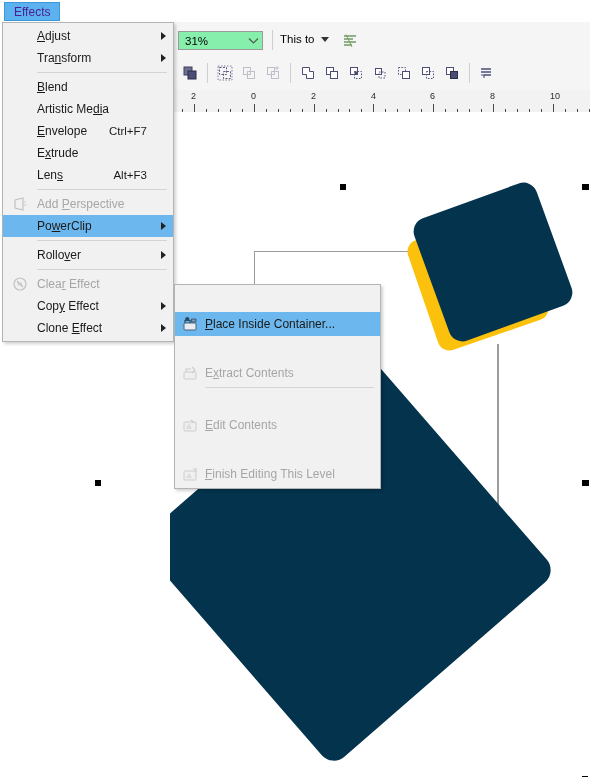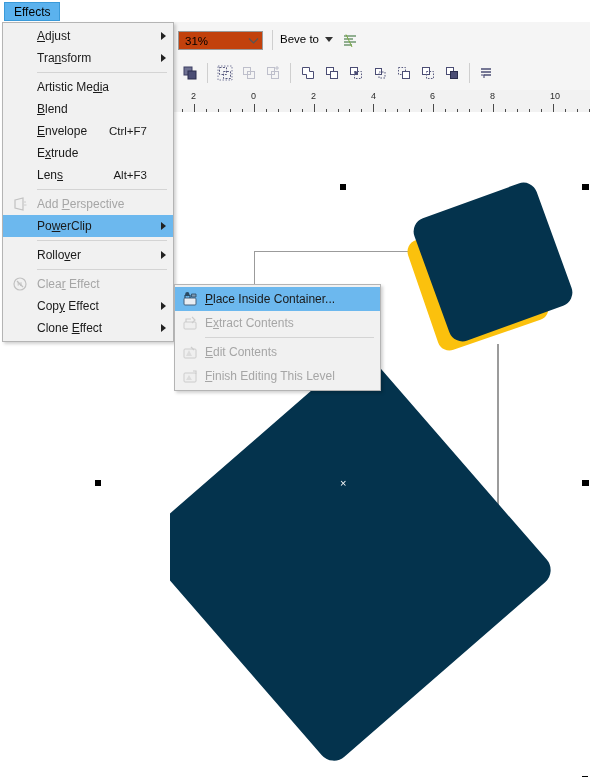--- a/index.html
+++ b/index.html
@@ -13,31 +13,31 @@
     position:relative;
   }
   .abs{position:absolute;}
 
   
   #menubar{left:0;top:0;width:590px;height:22px;background:#ffffff;}
   #menu-effects{
     left:4px;top:2px;height:19px;
     padding:0 9px;
     display:flex;align-items:center;
-    background:#5bb2ee;color:#000000;
+    background:#5bb2ee;color:#4c1d95;
     font-size:12px;
     border:1px solid #3a9ad9;
     box-sizing:border-box;
   }
 
   
   #propbar{left:170px;top:22px;width:420px;height:32px;background:#f5f5f5;border-bottom:1px solid #dcdcdc;}
   #zoom-combo{
     left:178px;top:31px;width:85px;height:19px;
-    background:#c2410c;border:1px solid #9a9a9a;
+    background:#86efac;border:1px solid #9a9a9a;
     display:flex;align-items:center;box-sizing:border-box;
   }
   #zoom-value{padding-left:6px;font-size:11.5px;flex:1;}
   #zoom-arrow{width:17px;display:flex;align-items:center;justify-content:center;}
   #propbar-sep1{left:272px;top:30px;width:1px;height:20px;background:#cfcfcf;}
   #snapto{left:280px;top:33px;display:flex;align-items:center;gap:6px;font-size:11.5px;}
   #snapto-caret{font-size:8px;color:#333;}
   #align-guides-btn{left:340px;top:31px;width:20px;height:19px;display:flex;align-items:center;justify-content:center;}
 
   
@@ -87,21 +87,21 @@
 
   
   #powerclip-sub{
     left:174px;top:284px;width:207px;
     background:#f1f1f1;
     border:1px solid #b4b4b4;
     box-shadow:2px 2px 3px rgba(0,0,0,.18);
     padding:2px 0;
     box-sizing:border-box;
   }
-  #powerclip-sub .mi{height:24px;}
+  #powerclip-sub .mi{height:24px;margin-top:25px;}
   #powerclip-sub .gutter{width:30px;}
   #powerclip-sub .msep{margin:2px 6px 2px 30px;}
 </style>
 </head>
 <body>
 
 <div class="abs" id="menubar">
   <div class="abs" id="menu-effects">
     <span>Effects</span>
   </div>
@@ -114,21 +114,21 @@
   <span id="zoom-arrow">
     <svg width="11" height="8" viewBox="0 0 11 8">
         <path d="M1 1.5 L5.5 6 L10 1.5" fill="none" stroke="#555" stroke-width="1.2"></path>
       </svg>
   </span>
 </div>
 
 <div class="abs" id="propbar-sep1"></div>
 
 <div class="abs" id="snapto">
-  <span>Beve to</span>
+  <span>This to</span>
   <span id="snapto-caret">
     <svg width="8" height="5" viewBox="0 0 8 5">
         <path d="M0 0 L8 0 L4 5 Z" fill="#333"></path>
       </svg>
   </span>
 </div>
 
 <div class="abs" id="align-guides-btn">
   <svg width="16" height="16" viewBox="0 0 16 16">
     <g stroke="#2e6b2e" stroke-width="1.1" fill="none">
@@ -326,27 +326,27 @@
       <span class="acc"></span>
       <span class="arrow">
         <svg width="5" height="8" viewBox="0 0 5 8">
           <path d="M0 0 L5 4 L0 8 Z" fill="#222"></path>
         </svg>
       </span>
     </div>
     <div class="msep"></div>
     <div class="mi">
       <span class="gutter"></span>
+      <span class="lbl"><span class="u">B</span>lend</span>
+      <span class="acc"></span>
+      <span class="arrow"></span>
+    </div>
+    <div class="mi">
+      <span class="gutter"></span>
       <span class="lbl">Artistic Me<span class="u">di</span>a</span>
-      <span class="acc"></span>
-      <span class="arrow"></span>
-    </div>
-    <div class="mi">
-      <span class="gutter"></span>
-      <span class="lbl"><span class="u">B</span>lend</span>
       <span class="acc"></span>
       <span class="arrow"></span>
     </div>
     <div class="mi">
       <span class="gutter"></span>
       <span class="lbl"><span class="u">E</span>nvelope</span>
       <span class="acc">Ctrl+F7</span>
       <span class="arrow"></span>
     </div>
     <div class="mi">

